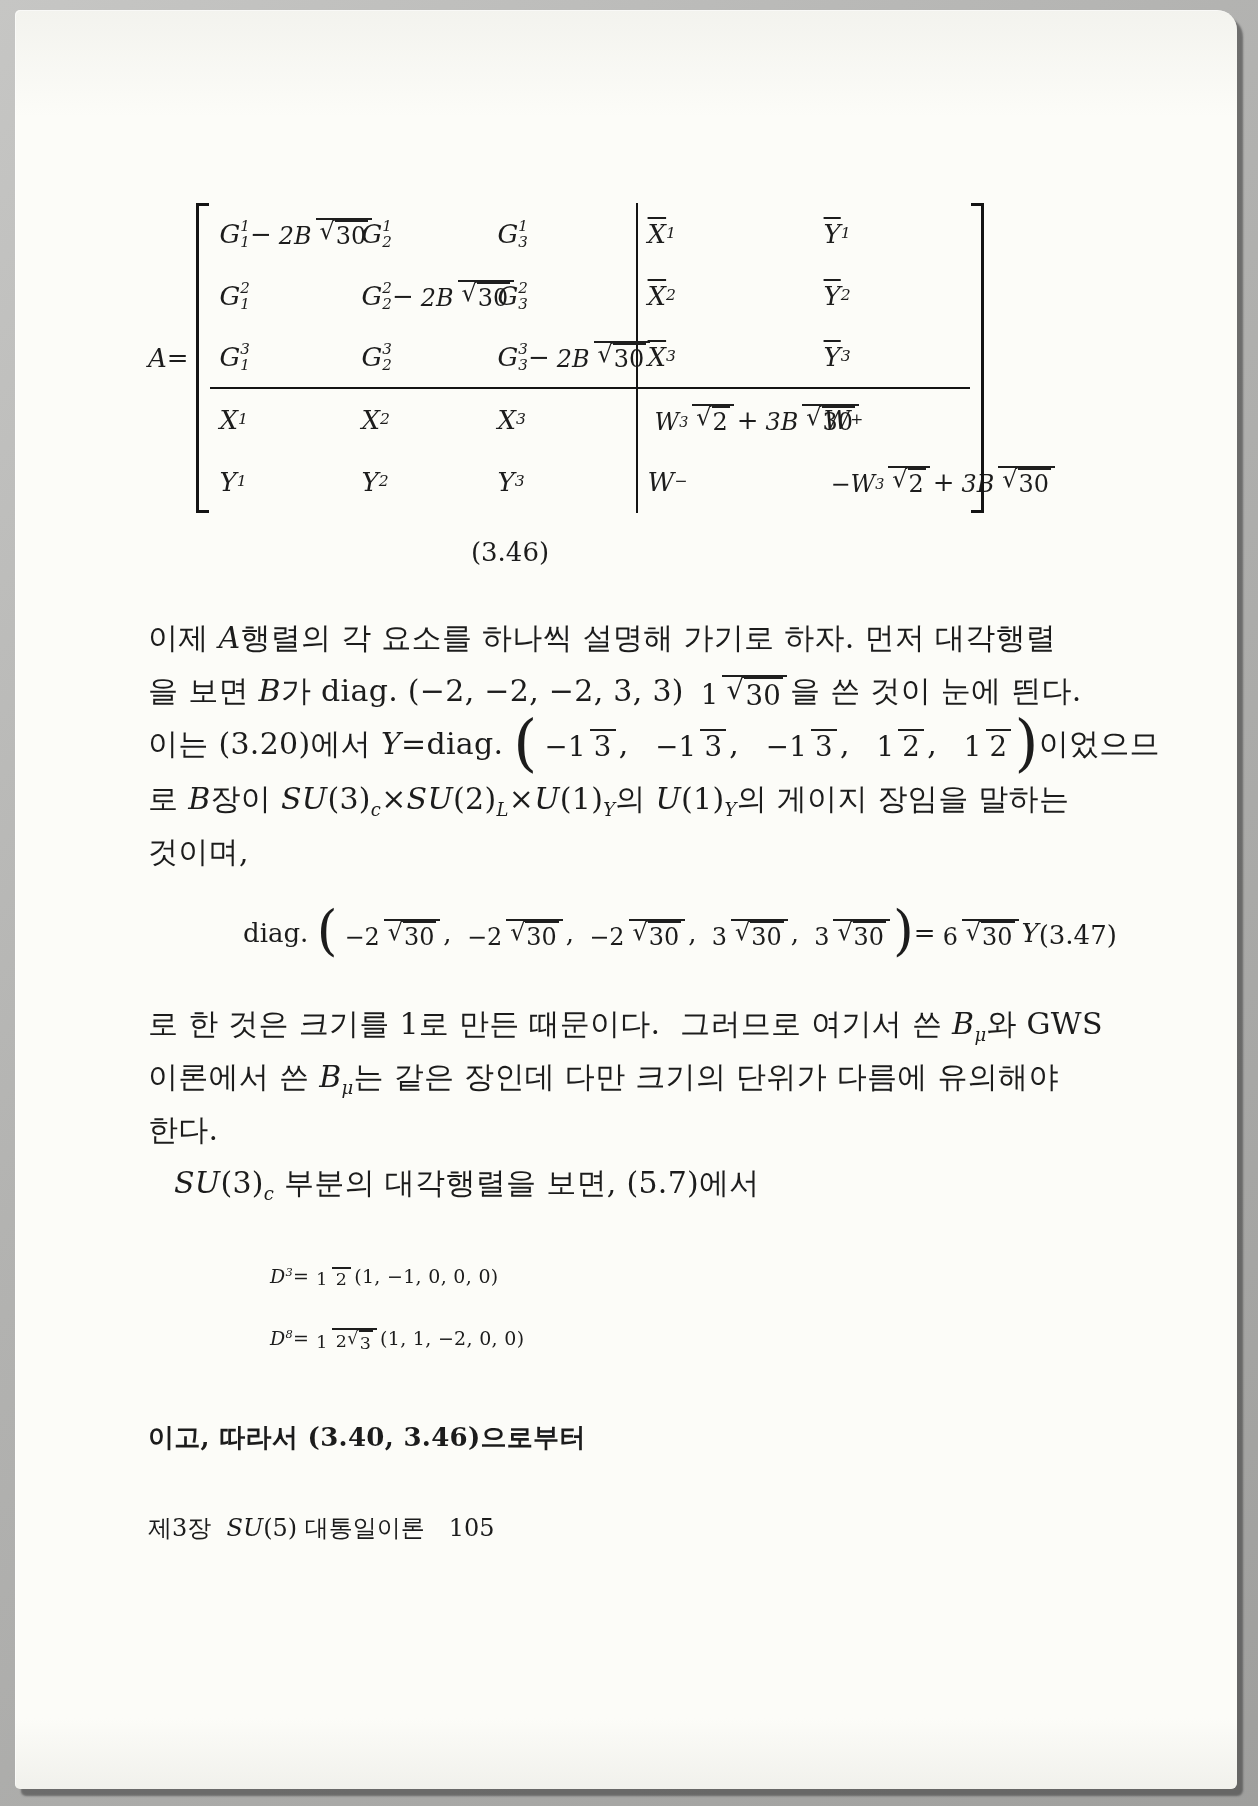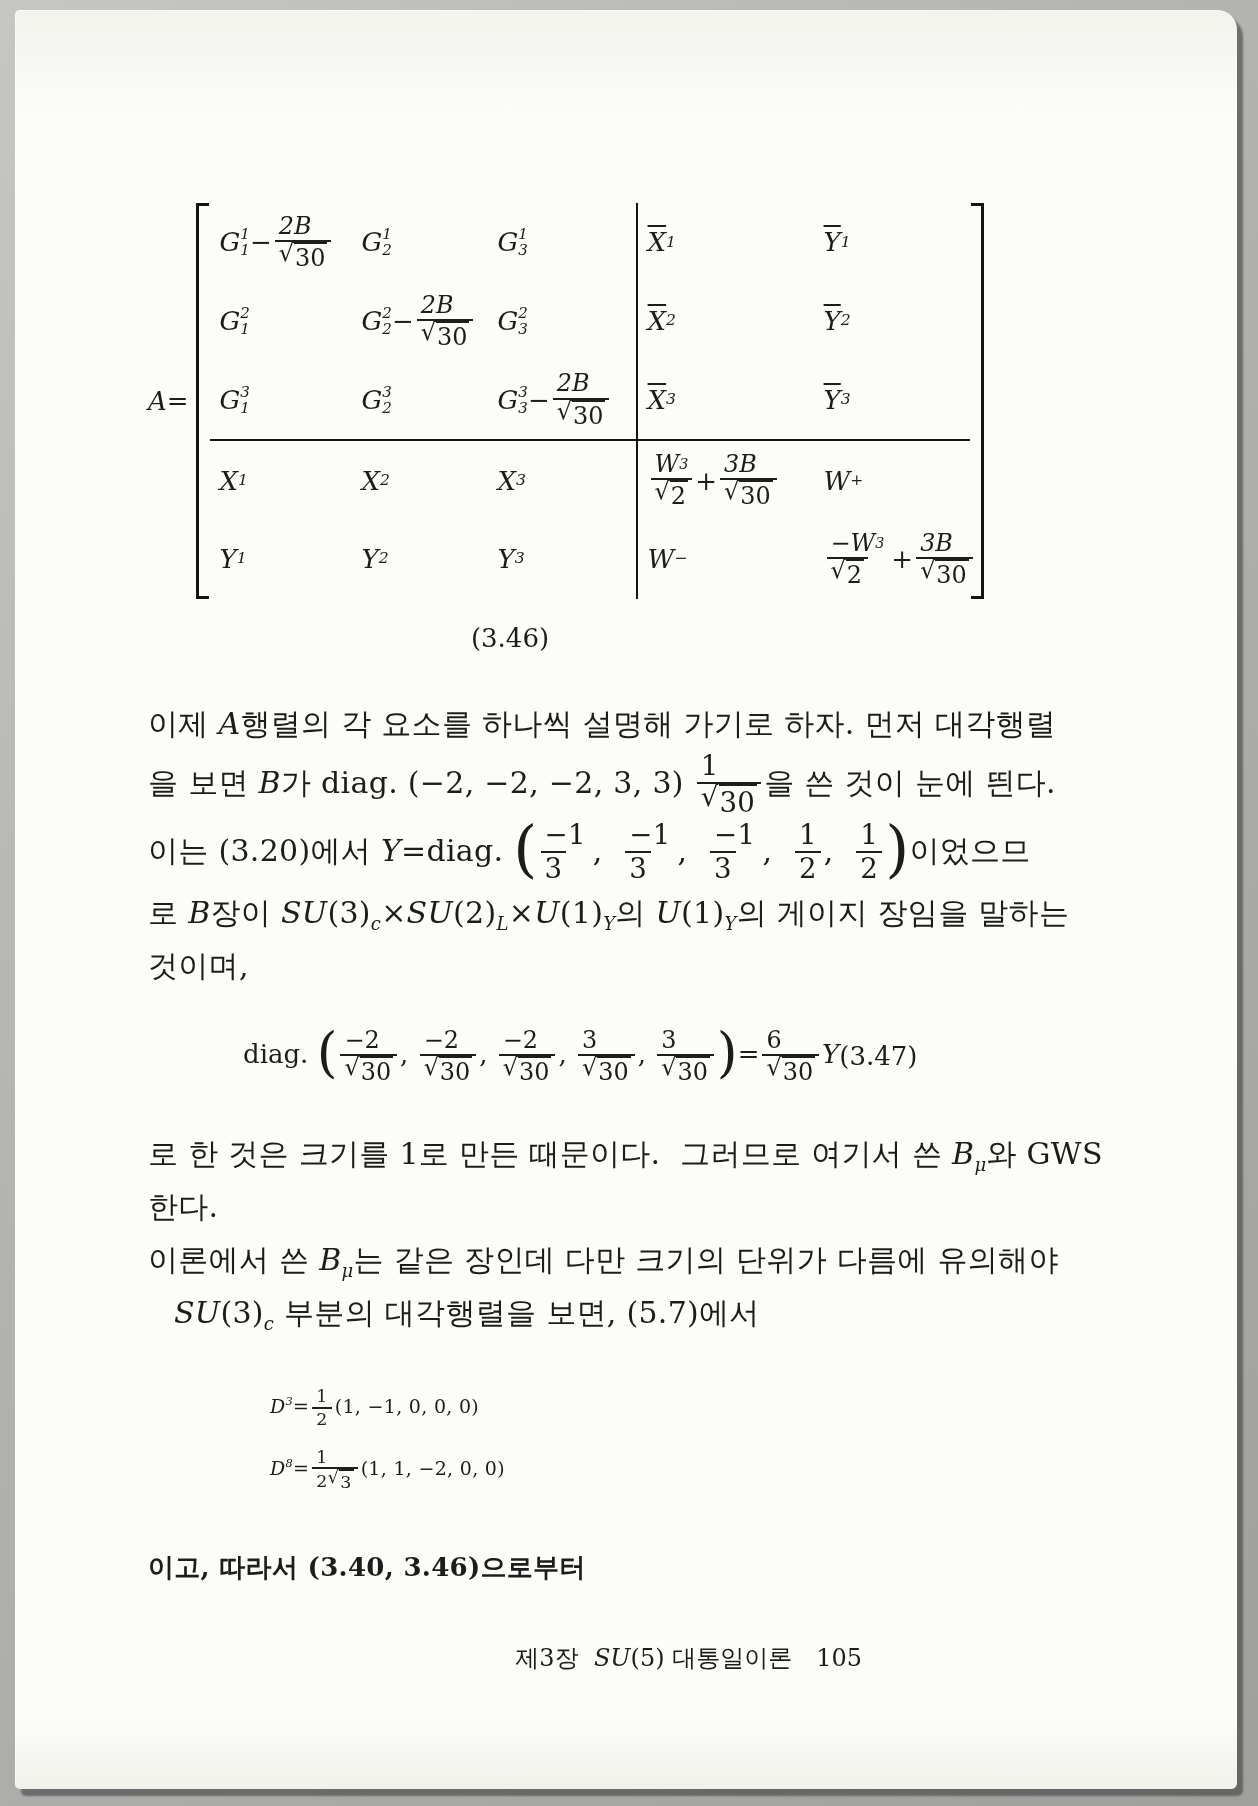--- a/index.html
+++ b/index.html
@@ -22,21 +22,21 @@
   .content { position:absolute; left:133px; top:183px; width:752px; }
 
   
   .m-txt { font-style:normal; }
   .m-it, .m-bar { font-style:italic; }
   .m-bar { text-decoration:overline; text-decoration-thickness:2px; }
   .m-sup { font-size:0.60em; font-style:italic; position:relative; vertical-align:super; line-height:1; }
   .m-sub { font-size:0.60em; font-style:italic; position:relative; vertical-align:sub; line-height:1; }
   .m-ss { display:inline-flex; flex-direction:column; justify-content:center;
           font-size:0.58em; font-style:italic; line-height:1.08; vertical-align:-0.45em; text-align:left; }
-  .m-frac { display:inline-flex; flex-direction:column; align-items:flex-start;
+  .m-frac { display:inline-flex; flex-direction:row; align-items:flex-end;
             vertical-align:middle; line-height:1.18; margin:0 3px; font-size:0.92em; }
   .m-num, .m-den { display:inline-flex; align-items:center; justify-content:center; padding:0 4px; white-space:pre; }
   .m-den { border-top:2px solid #1e1e1e; }
   .m-sqrt { display:inline-flex; align-items:stretch; }
   .m-rad { line-height:1.05; transform:translateY(-1px); }
   .m-rcd { border-top:2px solid #1e1e1e; line-height:1.15; padding:1px 2px 0 1px; }
   .m-big { font-size:2.05em; font-weight:300; vertical-align:middle; line-height:.85; position:relative; top:-3px; }
   .m-sp { display:inline-block; }
 
   
@@ -54,21 +54,21 @@
   .eq-label { font-size:26px; white-space:pre; }
   .eq346-row { text-align:center; padding-right:28px; margin:24px 0 44px 0; }
   .para { font-size:30px; }
   .line { min-height:53px; line-height:53px; white-space:pre; letter-spacing:.3px; }
   .eq347-row { display:flex; align-items:center; font-size:26px; padding-left:95px; padding-right:32px; margin:34px 0 40px 0; white-space:pre; }
   .eq347-math { display:inline-block; white-space:pre; }
   .eq347-row .eq-label { margin-left:auto; }
   .d-eqs { padding-left:122px; font-size:19px; margin:36px 0 30px 0; }
   .d-eqs .line { min-height:62px; line-height:62px; }
   .closing { font-size:26px; margin-top:42px;font-weight:bold; }
-  .footer { display:flex; justify-content:flex-end; align-items:baseline; gap:24px;
+  .footer { display:flex; justify-content:flex-start; align-items:baseline; gap:24px;
             font-size:24px; margin-top:48px; padding-right:38px; white-space:pre; }
 </style>
 </head>
 <body>
 
 <div class="scan-bg">
   <div class="page">
     <div class="content">
 
       <div class="matrix-block">
@@ -114,22 +114,22 @@
           <div class="line"><span class="m-txt">것이며,</span></div>
         </div>
 
       <div class="eq347-row">
         <span class="eq347-math"><span class="m-txt">diag. </span><span class="m-big">(</span><span class="m-frac"><span class="m-num"><span class="m-txt">−2</span></span><span class="m-den"><span class="m-sqrt"><span class="m-rad">√</span><span class="m-rcd">30</span></span></span></span><span class="m-txt">, </span><span class="m-frac"><span class="m-num"><span class="m-txt">−2</span></span><span class="m-den"><span class="m-sqrt"><span class="m-rad">√</span><span class="m-rcd">30</span></span></span></span><span class="m-txt">, </span><span class="m-frac"><span class="m-num"><span class="m-txt">−2</span></span><span class="m-den"><span class="m-sqrt"><span class="m-rad">√</span><span class="m-rcd">30</span></span></span></span><span class="m-txt">, </span><span class="m-frac"><span class="m-num"><span class="m-txt">3</span></span><span class="m-den"><span class="m-sqrt"><span class="m-rad">√</span><span class="m-rcd">30</span></span></span></span><span class="m-txt">, </span><span class="m-frac"><span class="m-num"><span class="m-txt">3</span></span><span class="m-den"><span class="m-sqrt"><span class="m-rad">√</span><span class="m-rcd">30</span></span></span></span><span class="m-big">)</span><span class="m-txt">=</span><span class="m-frac"><span class="m-num"><span class="m-txt">6</span></span><span class="m-den"><span class="m-sqrt"><span class="m-rad">√</span><span class="m-rcd">30</span></span></span></span><span class="m-it">Y</span></span>
         <span class="eq-label">(3.47)</span>
       </div>
 
       <div class="para">
           <div class="line"><span class="m-txt">로 한 것은 크기를 1로 만든 때문이다.  그러므로 여기서 쓴 </span><span class="m-it">B</span><span class="m-sub">μ</span><span class="m-txt">와 GWS</span></div>
+          <div class="line"><span class="m-txt">이론에서 쓴 </span><span class="m-it">B</span><span class="m-sub">μ</span><span class="m-txt">는 같은 장인데 다만 크기의 단위가 다름에 유의해야</span></div>
           <div class="line"><span class="m-txt">한다.</span></div>
-          <div class="line"><span class="m-txt">이론에서 쓴 </span><span class="m-it">B</span><span class="m-sub">μ</span><span class="m-txt">는 같은 장인데 다만 크기의 단위가 다름에 유의해야</span></div>
           <div class="line"><span class="m-sp" style="width: 26px;"></span><span class="m-it">SU</span><span class="m-txt">(3)</span><span class="m-sub">c</span><span class="m-txt"> 부분의 대각행렬을 보면, (5.7)에서</span></div>
         </div>
 
       <div class="d-eqs">
           <div class="line"><span class="m-it">D</span><span class="m-sup">3</span><span class="m-txt">=</span><span class="m-frac"><span class="m-num"><span class="m-txt">1</span></span><span class="m-den"><span class="m-txt">2</span></span></span><span class="m-txt">(1, −1, 0, 0, 0)</span></div>
           <div class="line"><span class="m-it">D</span><span class="m-sup">8</span><span class="m-txt">=</span><span class="m-frac"><span class="m-num"><span class="m-txt">1</span></span><span class="m-den"><span class="m-txt">2</span><span class="m-sqrt"><span class="m-rad">√</span><span class="m-rcd">3</span></span></span></span><span class="m-txt">(1, 1, −2, 0, 0)</span></div>
         </div>
 
       <div class="closing line"><span class="m-txt">이고, 따라서 (3.40, 3.46)으로부터</span></div>
 

